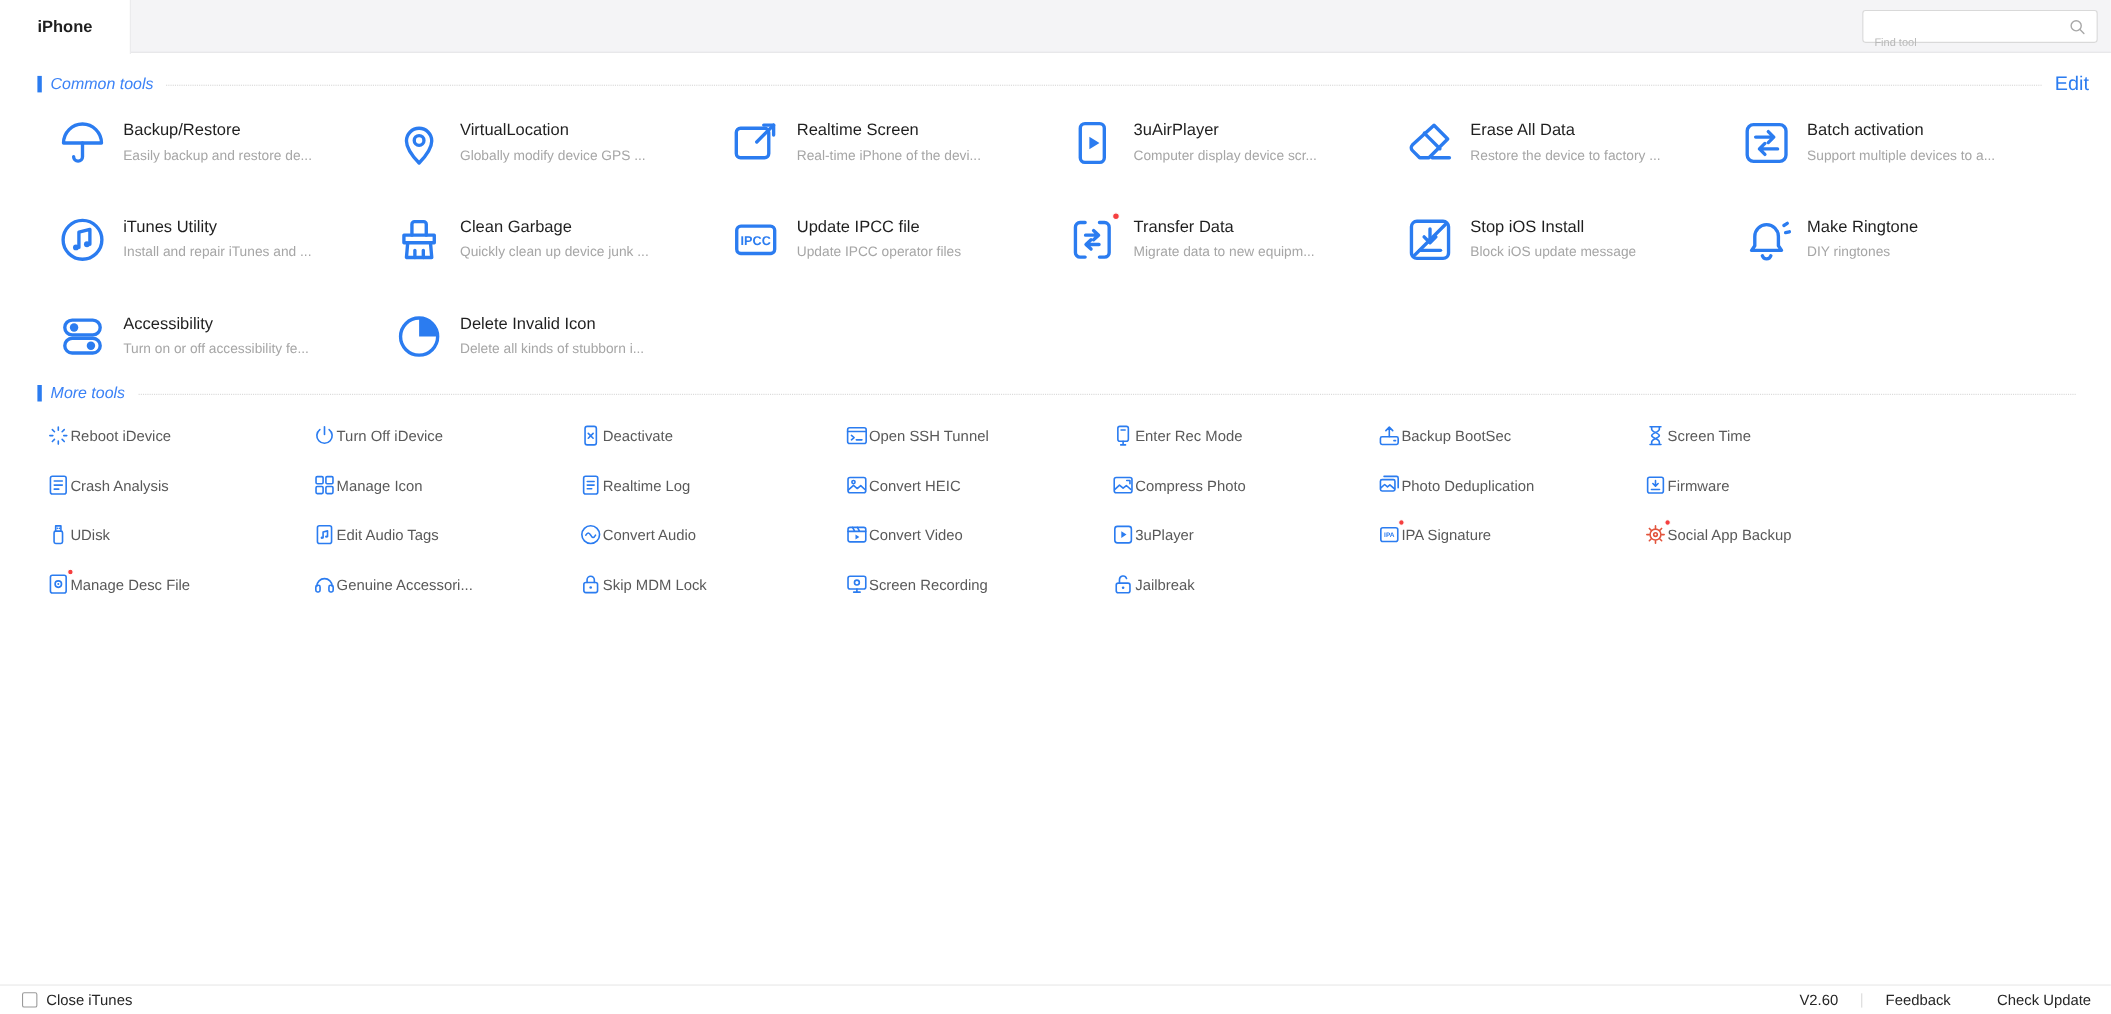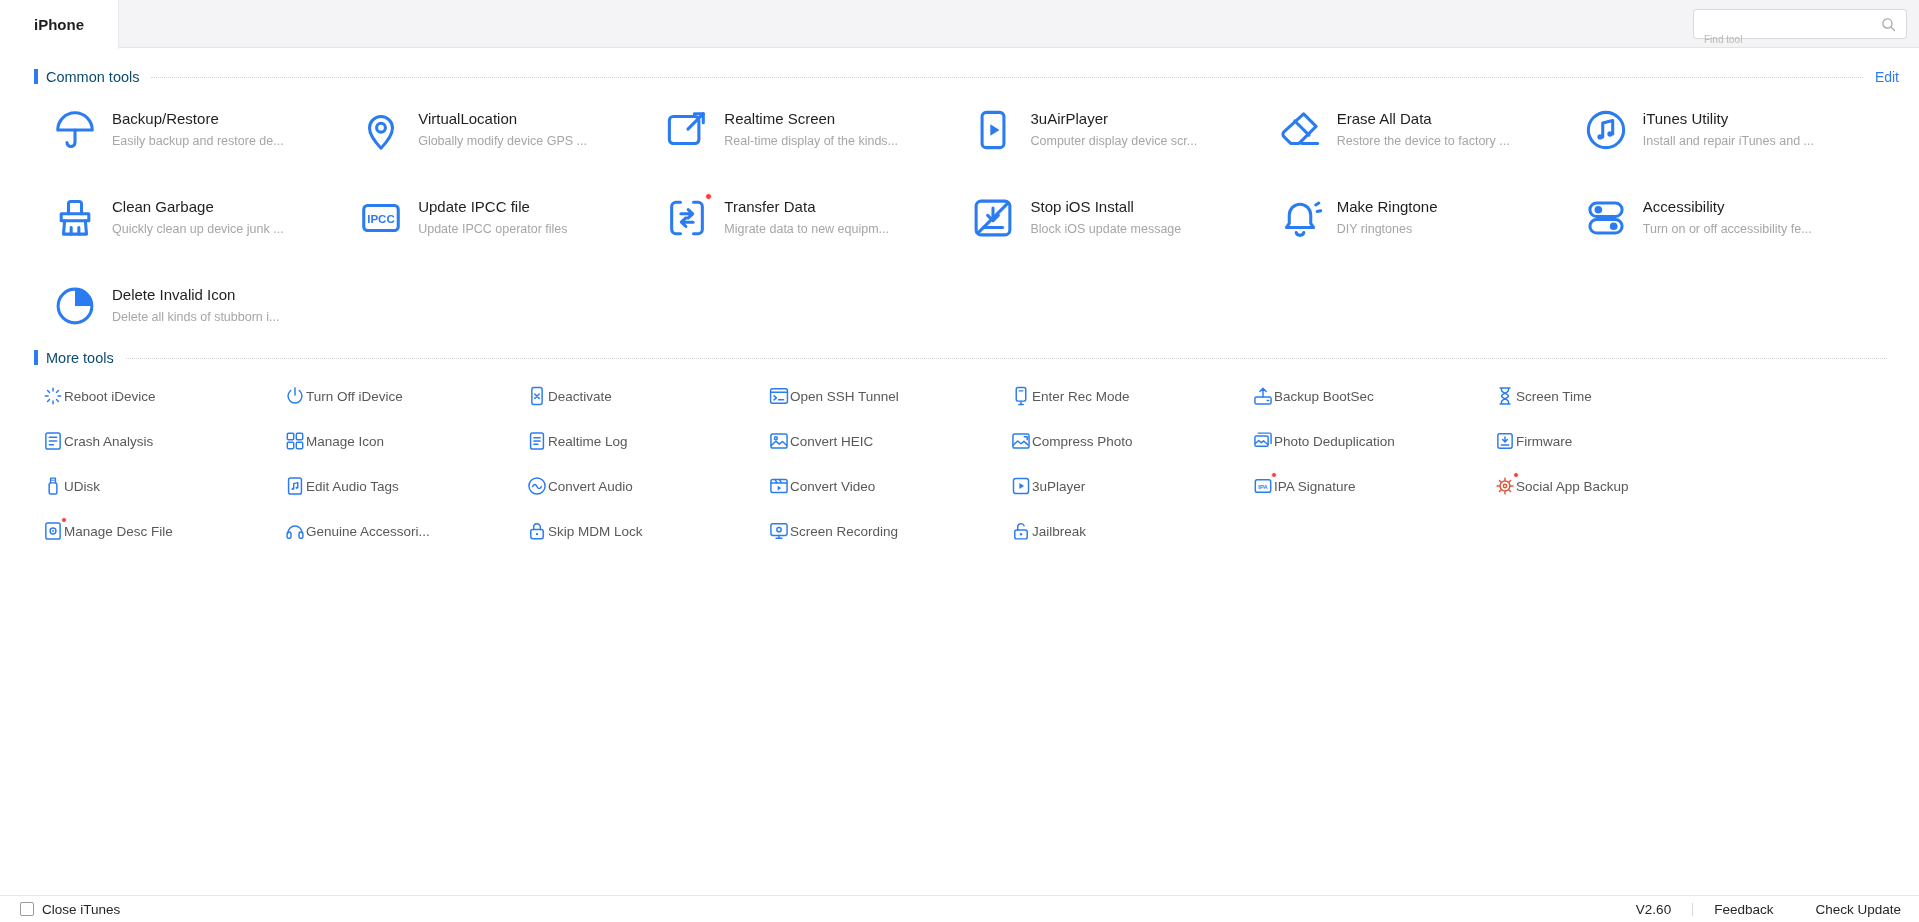--- a/index.html
+++ b/index.html
@@ -16,23 +16,23 @@
   .search input { flex:1; border:none; outline:none; background:transparent; font-size:10px; color:#333;
                   padding:0 6px 0 10px; font-family:"Liberation Sans", sans-serif;margin-top:31px; }
   .search input::placeholder { color:#b8b8b8; }
   .mag { width:17px; height:17px; color:#a8a8a8; margin-right:9px; flex:none; }
   .mag svg { width:100%; height:100%; display:block; }
 
   
   main { flex:1; min-height:0; }
   .sec-head { display:flex; align-items:center; margin:19px 20px 0 34px; height:19px; }
   .accent-bar { width:4px; height:15px; background:#2b7cf0; margin-right:8px; flex:none; }
-  .sec-title { font-size:14.5px; color:#0c4a6e; white-space:nowrap; }
+  .sec-title { font-size:14.5px; color:#3b82f6; white-space:nowrap;font-style:italic; }
   .dots { flex:1; border-top:1px dotted #d6d6d6; margin:1px 12px 0 12px; height:0; }
-  .edit-link { font-size:14px; color:#2b7cf0; cursor:pointer; white-space:nowrap; }
+  .edit-link { font-size:18px; color:#2b7cf0; cursor:pointer; white-space:nowrap; }
 
   
   .common-grid { display:grid; grid-template-columns:repeat(6, 1fr); padding:21px 30px 0 52px; row-gap:42px; }
   .tool { display:flex; align-items:flex-start; gap:14px; cursor:pointer; min-width:0; }
   .icon { position:relative; color:#2b7cf0; flex:none; }
   .icon svg { width:100%; height:100%; display:block; }
   .icon.big { width:46px; height:46px; }
   .tool .txt { display:flex; flex-direction:column; gap:7px; padding-top:3px; min-width:0; overflow:hidden; }
   .tool .t { font-size:15px; color:#1f1f1f; white-space:nowrap; }
   .tool .d { font-size:12.5px; color:#a6a6a6; white-space:nowrap; }
@@ -115,21 +115,21 @@
           <div class="tool">
             <span class="icon big">
               <svg viewBox="0 0 24 24" fill="none" stroke="currentColor" stroke-width="1.6" stroke-linecap="round" stroke-linejoin="round">
                 <rect x="2.8" y="5" width="15.4" height="14" rx="2"></rect>
                 <path d="M12.5 11.5 20.5 3.5"></path>
                 <path d="M15.8 3.5h4.7v4.7"></path>
               </svg>
             </span>
             <span class="txt">
               <span class="t">Realtime Screen</span>
-              <span class="d">Real-time display of the kinds...</span>
+              <span class="d">Real-time iPhone of the devi...</span>
             </span>
           </div>
           <div class="tool">
             <span class="icon big">
               <svg viewBox="0 0 24 24" fill="none" stroke="currentColor" stroke-width="1.6" stroke-linecap="round" stroke-linejoin="round">
                 <rect x="6.3" y="2.8" width="11.4" height="18.4" rx="2.2"></rect>
                 <path d="M10.6 9l4.8 3-4.8 3z" fill="currentColor" stroke="none"></path>
               </svg>
             </span>
             <span class="txt">
@@ -141,20 +141,33 @@
             <span class="icon big">
               <svg viewBox="0 0 24 24" fill="none" stroke="currentColor" stroke-width="1.6" stroke-linecap="round" stroke-linejoin="round">
                 <path d="M13.9 3.6 20.4 10.1 11.5 19H7.1L3.6 15.5a1.8 1.8 0 0 1 0-2.5z"></path>
                 <path d="M9.3 7.3l7.4 7.4"></path>
                 <path d="M13 19h8.2"></path>
               </svg>
             </span>
             <span class="txt">
               <span class="t">Erase All Data</span>
               <span class="d">Restore the device to factory ...</span>
+            </span>
+          </div>
+          <div class="tool">
+            <span class="icon big">
+              <svg viewBox="0 0 24 24" fill="none" stroke="currentColor" stroke-width="1.6" stroke-linecap="round" stroke-linejoin="round">
+                <rect x="2.8" y="3.3" width="18.4" height="17.4" rx="3"></rect>
+                <path d="M6.8 9.2h8.6M12.8 6.6l2.6 2.6-2.6 2.6"></path>
+                <path d="M17.2 14.8H8.6M11.2 12.2l-2.6 2.6 2.6 2.6"></path>
+              </svg>
+            </span>
+            <span class="txt">
+              <span class="t">Batch activation</span>
+              <span class="d">Support multiple devices to a...</span>
             </span>
           </div>
           <div class="tool">
             <span class="icon big">
               <svg viewBox="0 0 24 24" fill="none" stroke="currentColor" stroke-width="1.6" stroke-linecap="round" stroke-linejoin="round">
                 <circle cx="12" cy="12" r="9.2"></circle>
                 <path d="M10.3 15.6V8.4l5.2-1.3v7"></path>
                 <circle cx="8.9" cy="15.6" r="1.4" fill="currentColor" stroke="none"></circle>
                 <circle cx="14.1" cy="14.1" r="1.4" fill="currentColor" stroke="none"></circle>
               </svg>

